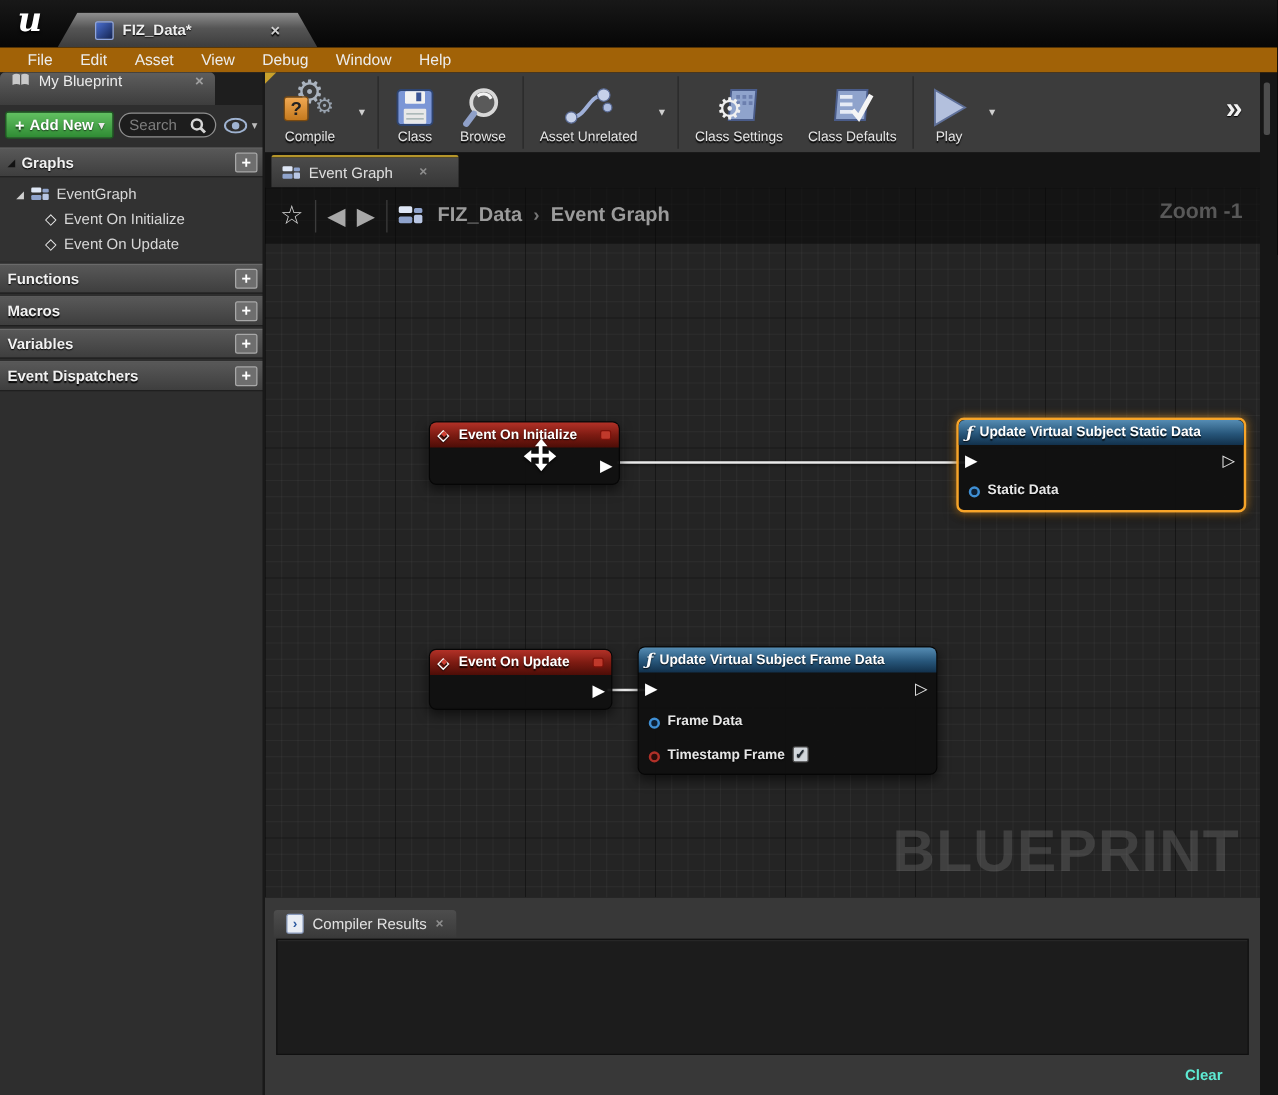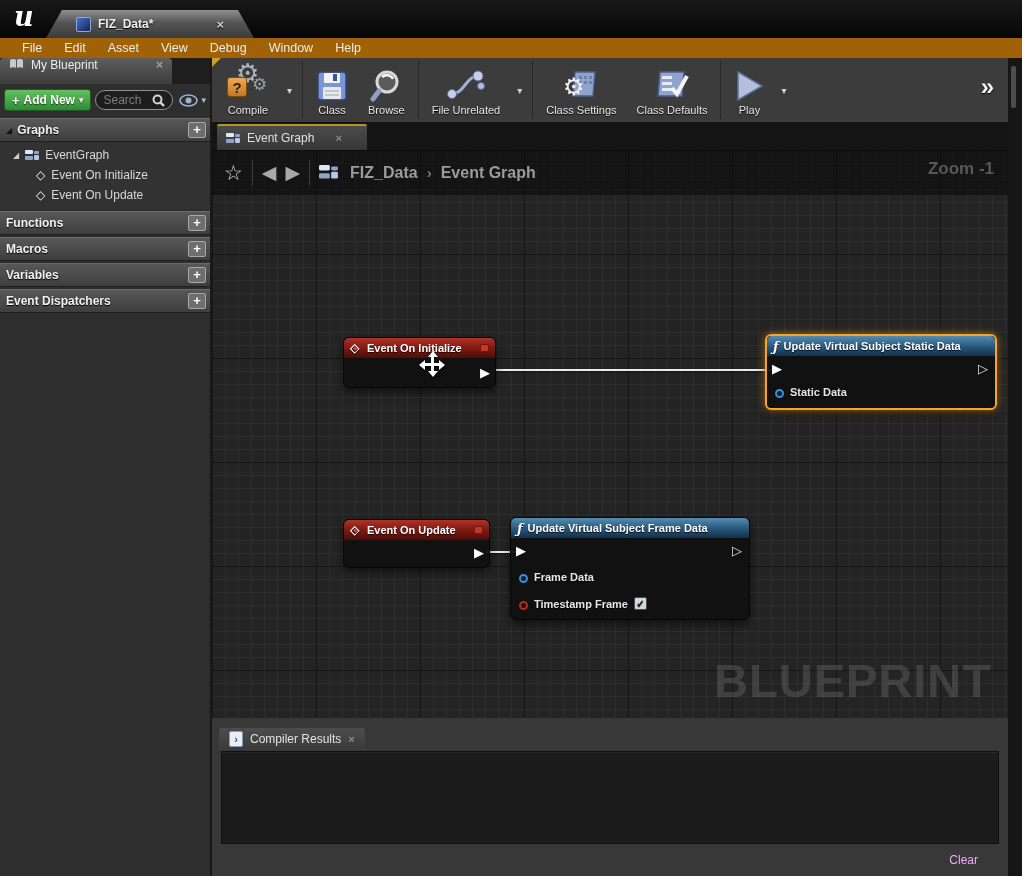--- a/index.html
+++ b/index.html
@@ -122,21 +122,21 @@
   .movecur i.s{left:7px;bottom:-2px;border-left:5px solid transparent;border-right:5px solid transparent;border-top:6px solid #fff}
   .movecur i.w{left:-2px;top:7px;border-top:5px solid transparent;border-bottom:5px solid transparent;border-right:6px solid #fff}
   .movecur i.e{right:-2px;top:7px;border-top:5px solid transparent;border-bottom:5px solid transparent;border-left:6px solid #fff}
 
   
   .bottom-panel{position:absolute;left:212px;top:718px;width:796px;height:158px;background:#383838}
   .cr-tab{position:absolute;left:7px;top:10px;height:22px;display:flex;align-items:center;gap:7px;padding:0 10px;background:linear-gradient(#4d4d4d,#3a3a3a);border-radius:3px 3px 0 0;color:#e2e2e2;font-size:12px}
   .cr-icon{width:14px;height:16px;background:#e9edf4;border:1px solid #8899bb;border-radius:2px;color:#2c5aa0;font-weight:bold;font-size:11px;line-height:14px;text-align:center}
   .cr-tab .tab-close{font-size:11px;color:#8d8d8d}
   .cr-box{position:absolute;left:9px;top:33px;width:778px;height:93px;background:#1c1c1c;border:1px solid #101010;box-shadow:inset 0 1px 0 rgba(255,255,255,.05)}
-  .clear-btn{position:absolute;right:30px;bottom:9px;color:#f0abfc;font-size:12px;font-weight:normal}
+  .clear-btn{position:absolute;right:30px;bottom:9px;color:#5eead4;font-size:12px;font-weight:bold}
 
   .v-divider{position:absolute;left:210px;top:58px;width:2px;height:818px;background:#191919}
 
   
   svg{display:block}
 </style>
 </head>
 <body>
 
 <div id="app">
@@ -291,21 +291,21 @@
 
     <div class="tb-btn">
       <div class="tb-icon">
           <svg width="40" height="34">
         <path d="M6 26 C18 26 20 8 32 8" stroke="#9fb0d8" stroke-width="3" fill="none"></path>
         <circle cx="6" cy="26" r="4.5" fill="#c6d1e9" stroke="#5b6c96" stroke-width="1"></circle>
         <circle cx="32" cy="8" r="5" fill="#c6d1e9" stroke="#5b6c96" stroke-width="1"></circle>
         <circle cx="35" cy="18" r="3.5" fill="#aebde0" stroke="#5b6c96" stroke-width="1"></circle>
       </svg>
         </div>
-      <span class="tb-label">File Unrelated</span>
+      <span class="tb-label">Asset Unrelated</span>
     </div>
     <span class="tb-caret">▾</span>
     <div class="tb-sep"></div>
 
     <div class="tb-btn">
       <div class="tb-icon" style="position:relative">
         <svg width="36" height="34">
           <path d="M12 4 L32 4 L30 28 L10 28 Z" fill="#8fa3cc" stroke="#4a5c8a" stroke-width="1.5"></path>
           <g fill="#6c7fae">
               <rect x="16" y="8" width="3" height="3"></rect>

